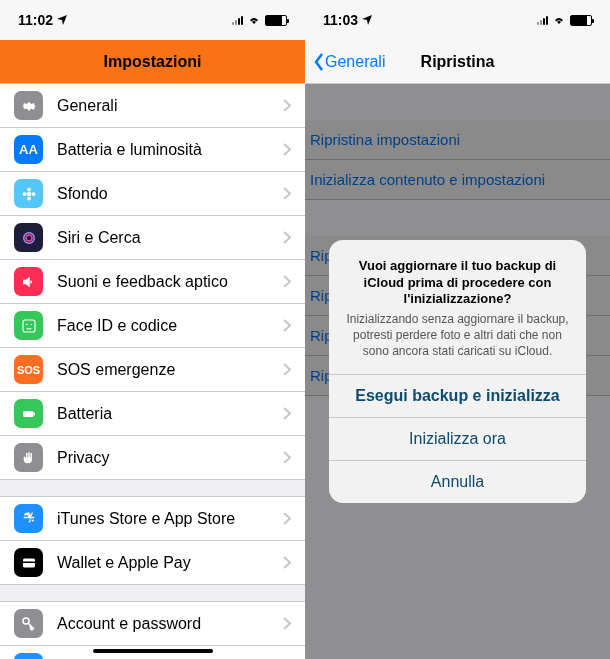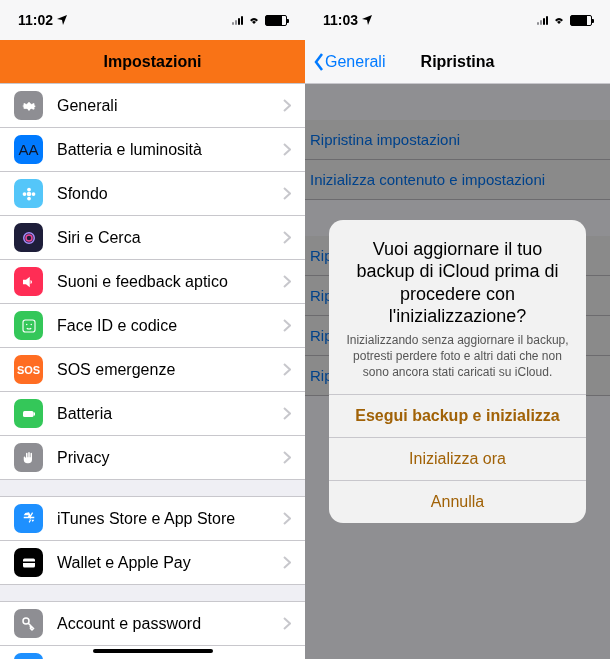--- a/index.html
+++ b/index.html
@@ -26,23 +26,23 @@
 .row{display:flex;align-items:center;padding:7px 14px;min-height:43px;border-bottom:0.5px solid #c8c7cc;background:#fff}
 .row:last-child{border-bottom:none}
 .icon{width:29px;height:29px;border-radius:7px;display:flex;align-items:center;justify-content:center;margin-right:14px;flex:0 0 29px;color:#fff;font-size:16px}
 .icon svg{width:18px;height:18px;fill:currentColor}
 .label{flex:1;font-size:16px;color:#000}
 .chev{width:8px;height:13px;stroke:#c7c7cc;stroke-width:2;fill:none}
 .screen.right{background:#efeff4}
 .dimmer{position:absolute;inset:0;background:rgba(0,0,0,0.4);display:flex;align-items:center;justify-content:center;padding:0 24px}
 .alert{background:#f2f2f2;border-radius:14px;width:100%;overflow:hidden}
 .alert-body{padding:18px 14px 14px;text-align:center}
-.alert-title{font-size:18px;font-weight:400;margin-bottom:4px;line-height:1.25}
+.alert-title{font-size:13px;font-weight:700;margin-bottom:4px;line-height:1.25}
 .alert-msg{font-size:12px;color:#555;line-height:1.35}
-.alert-btn{border-top:0.5px solid #c8c7cc;padding:12px 0;text-align:center;font-size:16px;color:#a16207}
+.alert-btn{border-top:0.5px solid #c8c7cc;padding:12px 0;text-align:center;font-size:16px;color:#0c4a6e}
 .alert-btn.bold{font-weight:600}
 .link-row{padding:11px 5px;border-bottom:0.5px solid #c8c7cc;background:#fff;font-size:15px;color:#007aff}
 .section-gap{height:36px}
 .home-ind{position:absolute;bottom:6px;left:50%;transform:translateX(-50%);width:120px;height:4px;background:#000;border-radius:3px}
 .right .statusbar,.right .navbar{background:#f7f7f8}
 .right-content{position:relative;height:calc(100% - 84px)}
 .bg-rows{filter:brightness(0.9)}
 </style>
 </head>
 <body>
@@ -80,21 +80,21 @@
             <path d="M12 8a4 4 0 100 8 4 4 0 000-8zm9 4l-2-1 .5-2-2-1-1.5 1.5-2-.5-1-2h-2l-1 2-2 .5L6.5 8l-2 1 .5 2-2 1 2 1-.5 2 2 1L8 15.5l2 .5 1 2h2l1-2 2-.5 1.5 1.5 2-1-.5-2z" fill="#fff"></path>
           </svg>
         </div>
         <div class="label">Generali</div>
         <svg class="chev" viewBox="0 0 8 13">
           <polyline points="1,1 7,6.5 1,12"></polyline>
         </svg>
       </div>
       <div class="row">
         <div class="icon" style="background:#007aff">
-          <span style="color:#0f172a;font-weight:400;font-size:15px">AA</span>
+          <span style="color:#fef9c3;font-weight:700;font-size:13px">AA</span>
         </div>
         <div class="label">Batteria e luminosità</div>
         <svg class="chev" viewBox="0 0 8 13">
           <polyline points="1,1 7,6.5 1,12"></polyline>
         </svg>
       </div>
       <div class="row">
         <div class="icon" style="background:#54c6f9">
           <svg viewBox="0 0 24 24">
             <circle cx="12" cy="12" r="3" fill="#fff"></circle>

